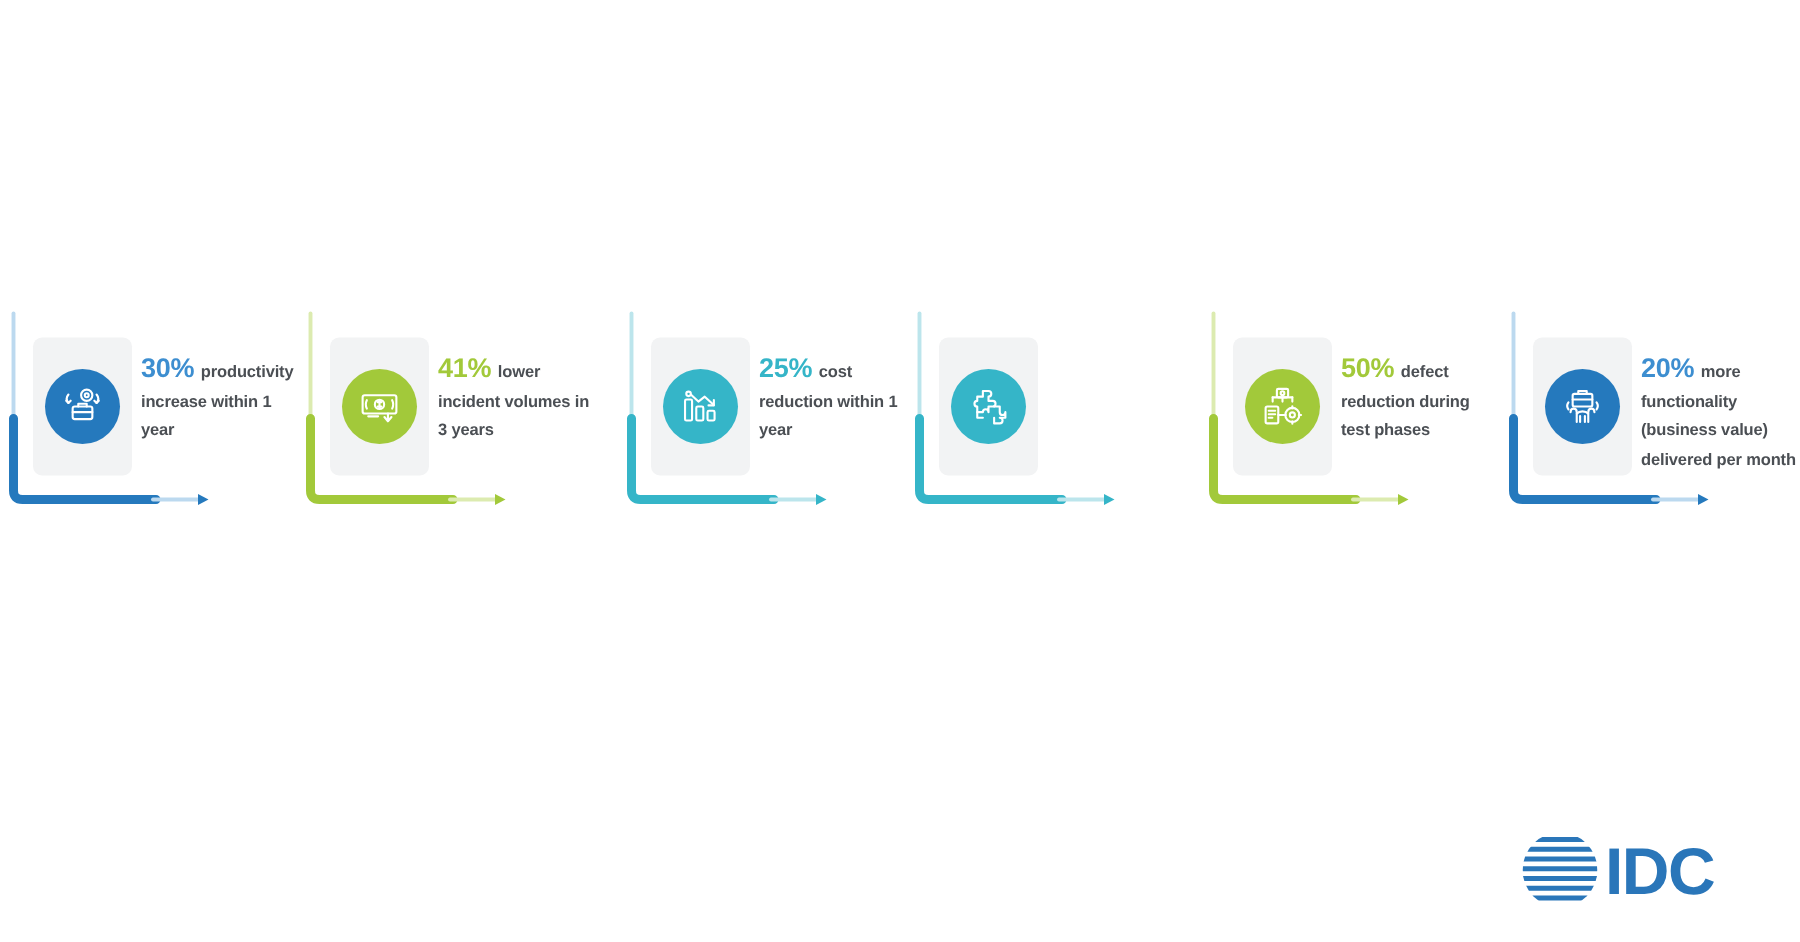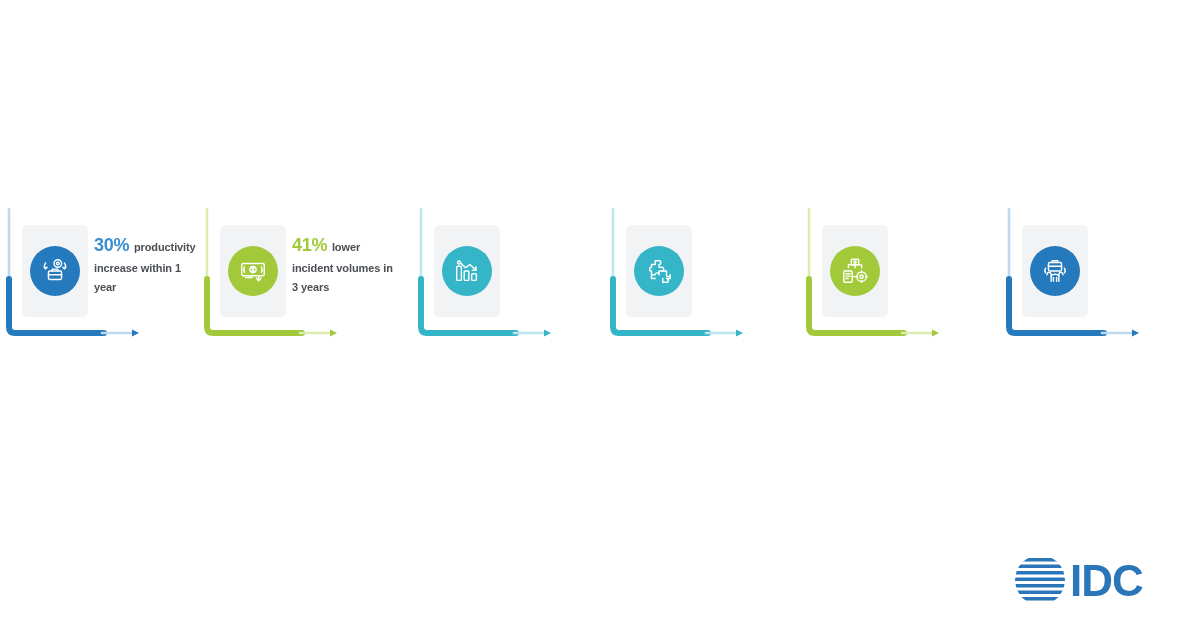--- a/index.html
+++ b/index.html
@@ -169,20 +169,24 @@
     </svg>
 
     <div class="card">
       <div class="icon-circle" style="background:#35b5c8">
         <svg viewBox="0 0 32 32">
               <use href="#ico-declining-bar-chart-icon"></use>
             </svg>
       </div>
     </div>
 
+    <div class="textblock">
+      <span class="pct" style="color:#35b5c8">25%</span>
+      <span class="desc">cost reduction within 1 year</span>
+    </div>
   </div>
       <div class="stat" style="left: 604px;">
     <svg class="connector" viewBox="0 0 200 150">
 
       <path d="M9 4 V78" stroke="#bce5ec" stroke-width="2.6" fill="none" stroke-linecap="round"></path>
 
       <path d="M9 74 V122 q0 6 6 6 H104" stroke="#35b5c8" stroke-width="6" fill="none" stroke-linecap="round" stroke-linejoin="round"></path>
 
       <path d="M102 128 H134" stroke="#bce5ec" stroke-width="2.6" fill="none" stroke-linecap="round"></path>
 
@@ -211,20 +215,24 @@
     </svg>
 
     <div class="card">
       <div class="icon-circle" style="background:#a2c93a">
         <svg viewBox="0 0 32 32">
               <use href="#ico-test-workflow-gear-icon"></use>
             </svg>
       </div>
     </div>
 
+    <div class="textblock">
+      <span class="pct" style="color:#a2c93a">50%</span>
+      <span class="desc">defect reduction during test phases</span>
+    </div>
   </div>
       <div class="stat" style="left: 1000px;">
     <svg class="connector" viewBox="0 0 200 150">
 
       <path d="M9 4 V78" stroke="#bcd9ef" stroke-width="2.6" fill="none" stroke-linecap="round"></path>
 
       <path d="M9 74 V122 q0 6 6 6 H104" stroke="#2579bd" stroke-width="6" fill="none" stroke-linecap="round" stroke-linejoin="round"></path>
 
       <path d="M102 128 H134" stroke="#bcd9ef" stroke-width="2.6" fill="none" stroke-linecap="round"></path>
 
@@ -232,20 +240,24 @@
     </svg>
 
     <div class="card">
       <div class="icon-circle" style="background:#2579bd">
         <svg viewBox="0 0 32 32">
               <use href="#ico-hands-holding-briefcase-icon"></use>
             </svg>
       </div>
     </div>
 
+    <div class="textblock">
+      <span class="pct" style="color:#3d8ed0">20%</span>
+      <span class="desc">more functionality (business value) delivered per month</span>
+    </div>
   </div>
     </div>
 
   <div id="idc-logo">
     <svg viewBox="0 0 168 56" xmlns="http://www.w3.org/2000/svg" aria-hidden="true">
       <g>
         <defs>
           <clipPath id="globeclip">
             <circle cx="28" cy="28" r="25"></circle>
           </clipPath>

